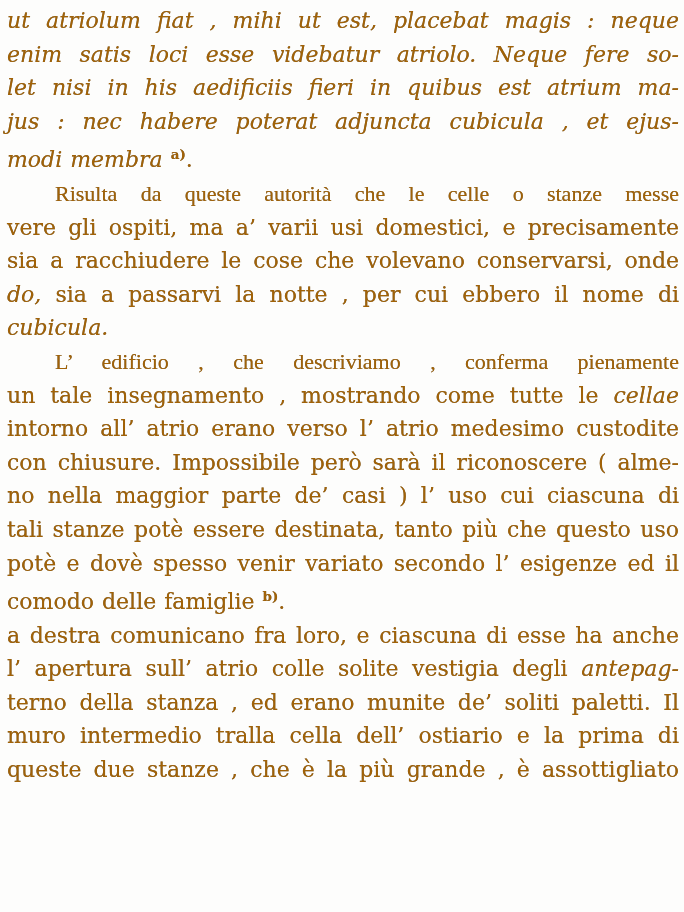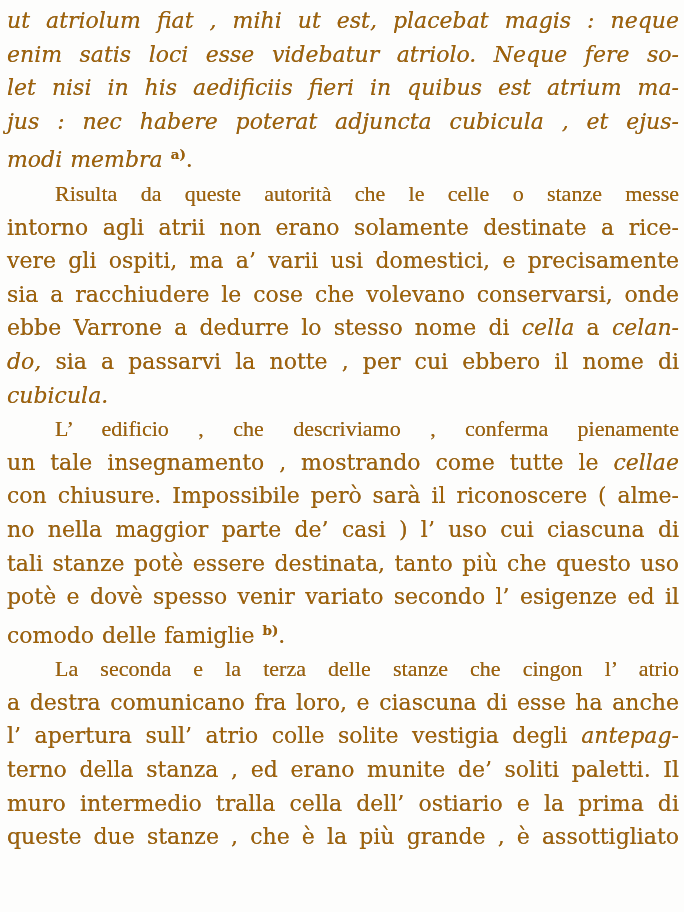--- a/index.html
+++ b/index.html
@@ -54,33 +54,31 @@
 <body>
 
 <div class="page">
   <div>
       <div class="line"><span class="italic">ut atriolum fiat , mihi ut est, placebat magis : neque</span></div>
       <div class="line"><span class="italic">enim satis loci esse videbatur atriolo. Neque fere so-</span></div>
       <div class="line"><span class="italic">let nisi in his aedificiis fieri in quibus est atrium ma-</span></div>
       <div class="line"><span class="italic">jus : nec habere poterat adjuncta cubicula , et ejus-</span></div>
       <div class="line last"><span class="italic">modi membra </span><span class="superscript">a)</span><span class="roman">.</span></div>
       <div class="line indent"><span class="roman">Risulta da queste autorità che le celle o stanze messe</span></div>
-      <div class="line"><span class="roman">intorno agli atrii non erano solamente destinate a rice-</span></div>
       <div class="line"><span class="roman">vere gli ospiti, ma a’ varii usi domestici, e precisamente</span></div>
       <div class="line"><span class="roman">sia a racchiudere le cose che volevano conservarsi, onde</span></div>
-      <div class="line"><span class="roman">ebbe Varrone a dedurre lo stesso nome di </span><span class="italic">cella</span><span class="roman"> a </span><span class="italic">celan-</span></div>
       <div class="line"><span class="italic">do,</span><span class="roman"> sia a passarvi la notte , per cui ebbero il nome di</span></div>
       <div class="line last"><span class="italic">cubicula.</span></div>
       <div class="line indent"><span class="roman">L’ edificio , che descriviamo , conferma pienamente</span></div>
       <div class="line"><span class="roman">un tale insegnamento , mostrando come tutte le </span><span class="italic">cellae</span></div>
+      <div class="line"><span class="roman">intorno all’ atrio erano verso l’ atrio medesimo custodite</span></div>
       <div class="line"><span class="roman">con chiusure. Impossibile però sarà il riconoscere ( alme-</span></div>
       <div class="line"><span class="roman">no nella maggior parte de’ casi ) l’ uso cui ciascuna di</span></div>
       <div class="line"><span class="roman">tali stanze potè essere destinata, tanto più che questo uso</span></div>
       <div class="line"><span class="roman">potè e dovè spesso venir variato secondo l’ esigenze ed il</span></div>
       <div class="line last"><span class="roman">comodo delle famiglie </span><span class="superscript">b)</span><span class="roman">.</span></div>
-      <div class="line indent"><span class="roman">La seconda e la terza delle stanze che cingon l’ atrio</span></div>
       <div class="line"><span class="roman">a destra comunicano fra loro, e ciascuna di esse ha anche</span></div>
       <div class="line"><span class="roman">l’ apertura sull’ atrio colle solite vestigia degli </span><span class="italic">antepag-</span></div>
       <div class="line"><span class="roman">terno della stanza , ed erano munite de’ soliti paletti. Il</span></div>
       <div class="line"><span class="roman">muro intermedio tralla cella dell’ ostiario e la prima di</span></div>
       <div class="line"><span class="roman">queste due stanze , che è la più grande , è assottigliato</span></div>
     </div>
 </div>
 
 </body></html>

